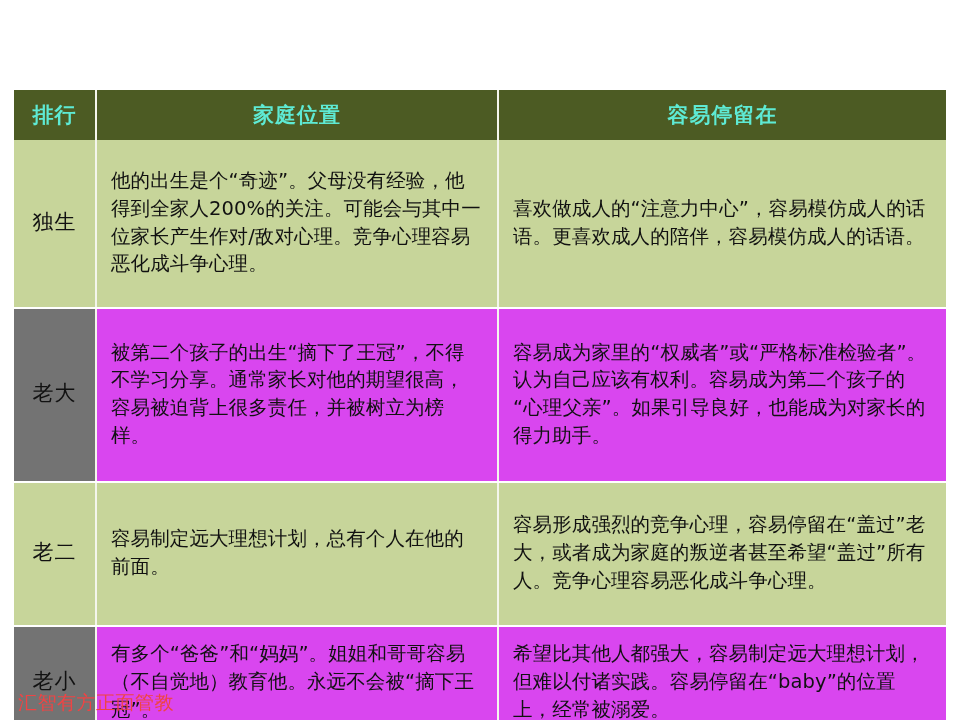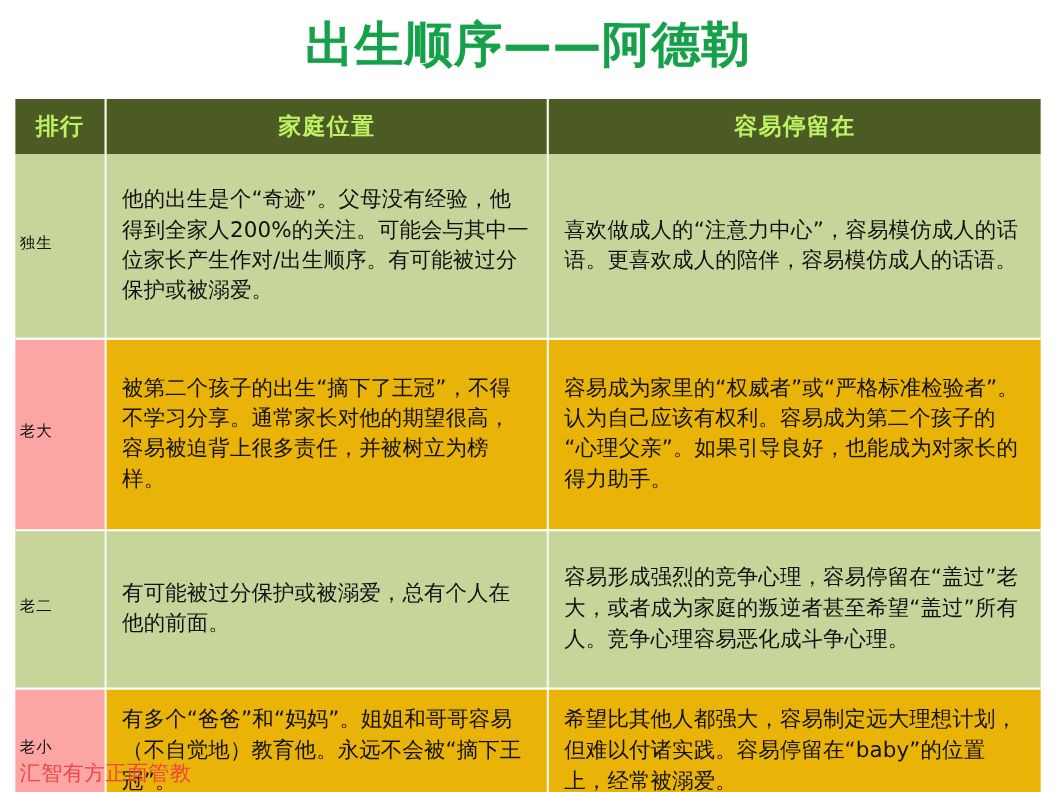--- a/index.html
+++ b/index.html
@@ -58,21 +58,21 @@
     border-collapse: collapse;
     table-layout: fixed;
     background: #eef1e2;
   }
   table.matrix col.c-rank  { width: 82px; }
   table.matrix col.c-pos   { width: 402px; }
   table.matrix col.c-trait { width: 448px; }
 
   thead th {
     background: #4c5b23;
-    color: #bef264;
+    color: #5eead4;
     font-size: 21px;
     font-weight: bold;
     height: 50px;
     padding: 0 6px;
     text-align: center;
     vertical-align: middle;
     border-right: 2px solid #f4f6ec;
     letter-spacing: 1px;
     font-family: "DejaVu Sans", "Liberation Sans", sans-serif;
   }
@@ -87,31 +87,31 @@
     line-height: 1.42;
     color: #111111;
     font-family: "DejaVu Sans", "Liberation Sans", sans-serif;
     letter-spacing: 0.1px;
     word-break: break-all;
   }
   tbody td:last-child { border-right: none; }
   tbody tr:last-child td { border-bottom: none; }
 
   tbody tr.band-dark td  { background: #c7d59a; }
-  tbody tr.band-light td { background: #eab308; }
+  tbody tr.band-light td { background: #d946ef; }
 
   tbody td.rank {
-    font-size: 14px;
+    text-align: center;
+    font-size: 21px;
     padding-left: 4px;
     padding-right: 4px;
     letter-spacing: 1px;
-    font-family: Liberation Mono, monospace;
   }
   tbody tr.band-dark  td.rank { background: #c7d59a; }
-  tbody tr.band-light td.rank { background: #fca5a5; }
+  tbody tr.band-light td.rank { background: #737373; }
 
   tbody td.body-cell { text-align: left; }
 
   
   tr.r1 td { height: 147px; }
   tr.r2 td { height: 152px; }
   tr.r3 td { height: 122px; }
   tr.r4 td { height: 92px; }
 
   
@@ -124,55 +124,52 @@
     color: #ef4444;
     letter-spacing: 0.5px;
     white-space: nowrap;
   }
 </style>
 </head>
 <body>
 
 <div class="slide">
 
-  <div class="title-bar">
-    <div class="title-text">出生顺序——阿德勒</div>
-  </div>
 
   <div class="table-wrap">
     <table class="matrix">
       <colgroup>
         <col class="c-rank">
         <col class="c-pos">
         <col class="c-trait">
       </colgroup>
       <thead>
         <tr>
           <th>排行</th>
           <th>家庭位置</th>
           <th>容易停留在</th>
         </tr>
       </thead>
       <tbody>
 
         <tr class="band-dark r1">
           <td class="rank">独生</td>
-          <td class="body-cell">他的出生是个“奇迹”。父母没有经验，他得到全家人200%的关注。可能会与其中一位家长产生作对/出生顺序。有可能被过分保护或被溺爱。</td>
+          <td class="body-cell">他的出生是个“奇迹”。父母没有经验，他得到全家人200%的关注。可能会与其中一位家长产生作对/敌对心理。竞争心理容易恶化成斗争心理。</td>
           <td class="body-cell">喜欢做成人的“注意力中心”，容易模仿成人的话语。更喜欢成人的陪伴，容易模仿成人的话语。</td>
         </tr>
 
         <tr class="band-light r2">
           <td class="rank">老大</td>
           <td class="body-cell">被第二个孩子的出生“摘下了王冠”，不得不学习分享。通常家长对他的期望很高，容易被迫背上很多责任，并被树立为榜样。</td>
           <td class="body-cell">容易成为家里的“权威者”或“严格标准检验者”。认为自己应该有权利。容易成为第二个孩子的“心理父亲”。如果引导良好，也能成为对家长的得力助手。</td>
         </tr>
 
         <tr class="band-dark r3">
           <td class="rank">老二</td>
-          <td class="body-cell">有可能被过分保护或被溺爱，总有个人在他的前面。</td>
+          <td class="body-cell">容易制定远大理想计划，总有个人在他的前面。</td>
           <td class="body-cell">容易形成强烈的竞争心理，容易停留在“盖过”老大，或者成为家庭的叛逆者甚至希望“盖过”所有人。竞争心理容易恶化成斗争心理。</td>
         </tr>
 
         <tr class="band-light r4">
           <td class="rank">老小</td>
           <td class="body-cell">有多个“爸爸”和“妈妈”。姐姐和哥哥容易（不自觉地）教育他。永远不会被“摘下王冠”。</td>
           <td class="body-cell">希望比其他人都强大，容易制定远大理想计划，但难以付诸实践。容易停留在“baby”的位置上，经常被溺爱。</td>
         </tr>
 
       </tbody>

